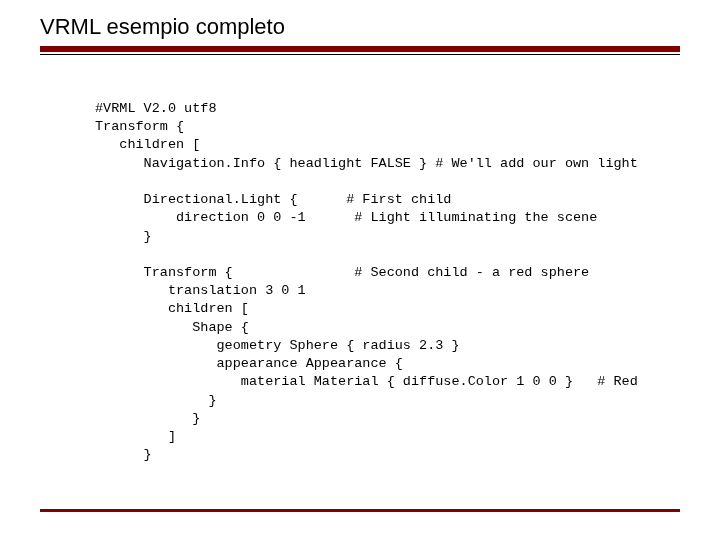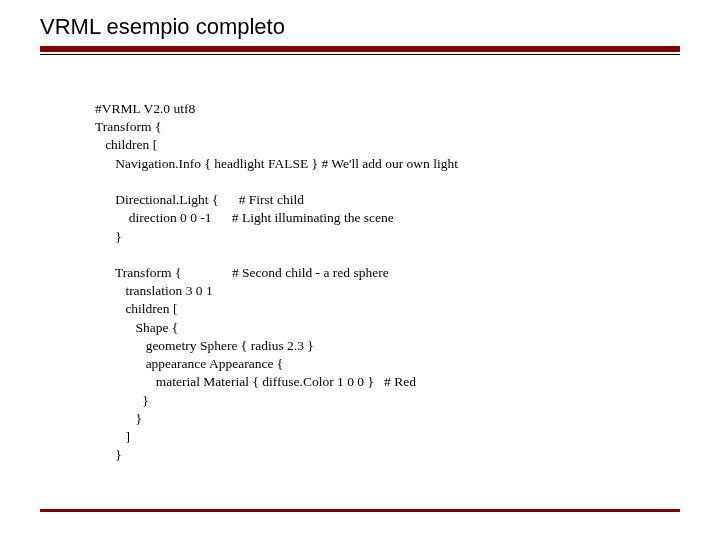--- a/index.html
+++ b/index.html
@@ -40,21 +40,21 @@
     top: 54px;
     width: 640px;
     height: 1px;
     background: #000;
   }
   .code {
     position: absolute;
     left: 95px;
     top: 100px;
     right: 50px;
-    font-family: Liberation Serif, serif;
+    font-family: Liberation Mono, monospace;
     font-size: 13.5px;
     line-height: 1.35;
     white-space: pre;
   }
   .bottom-line {
     position: absolute;
     left: 40px;
     bottom: 28px;
     width: 640px;
     height: 3px;

